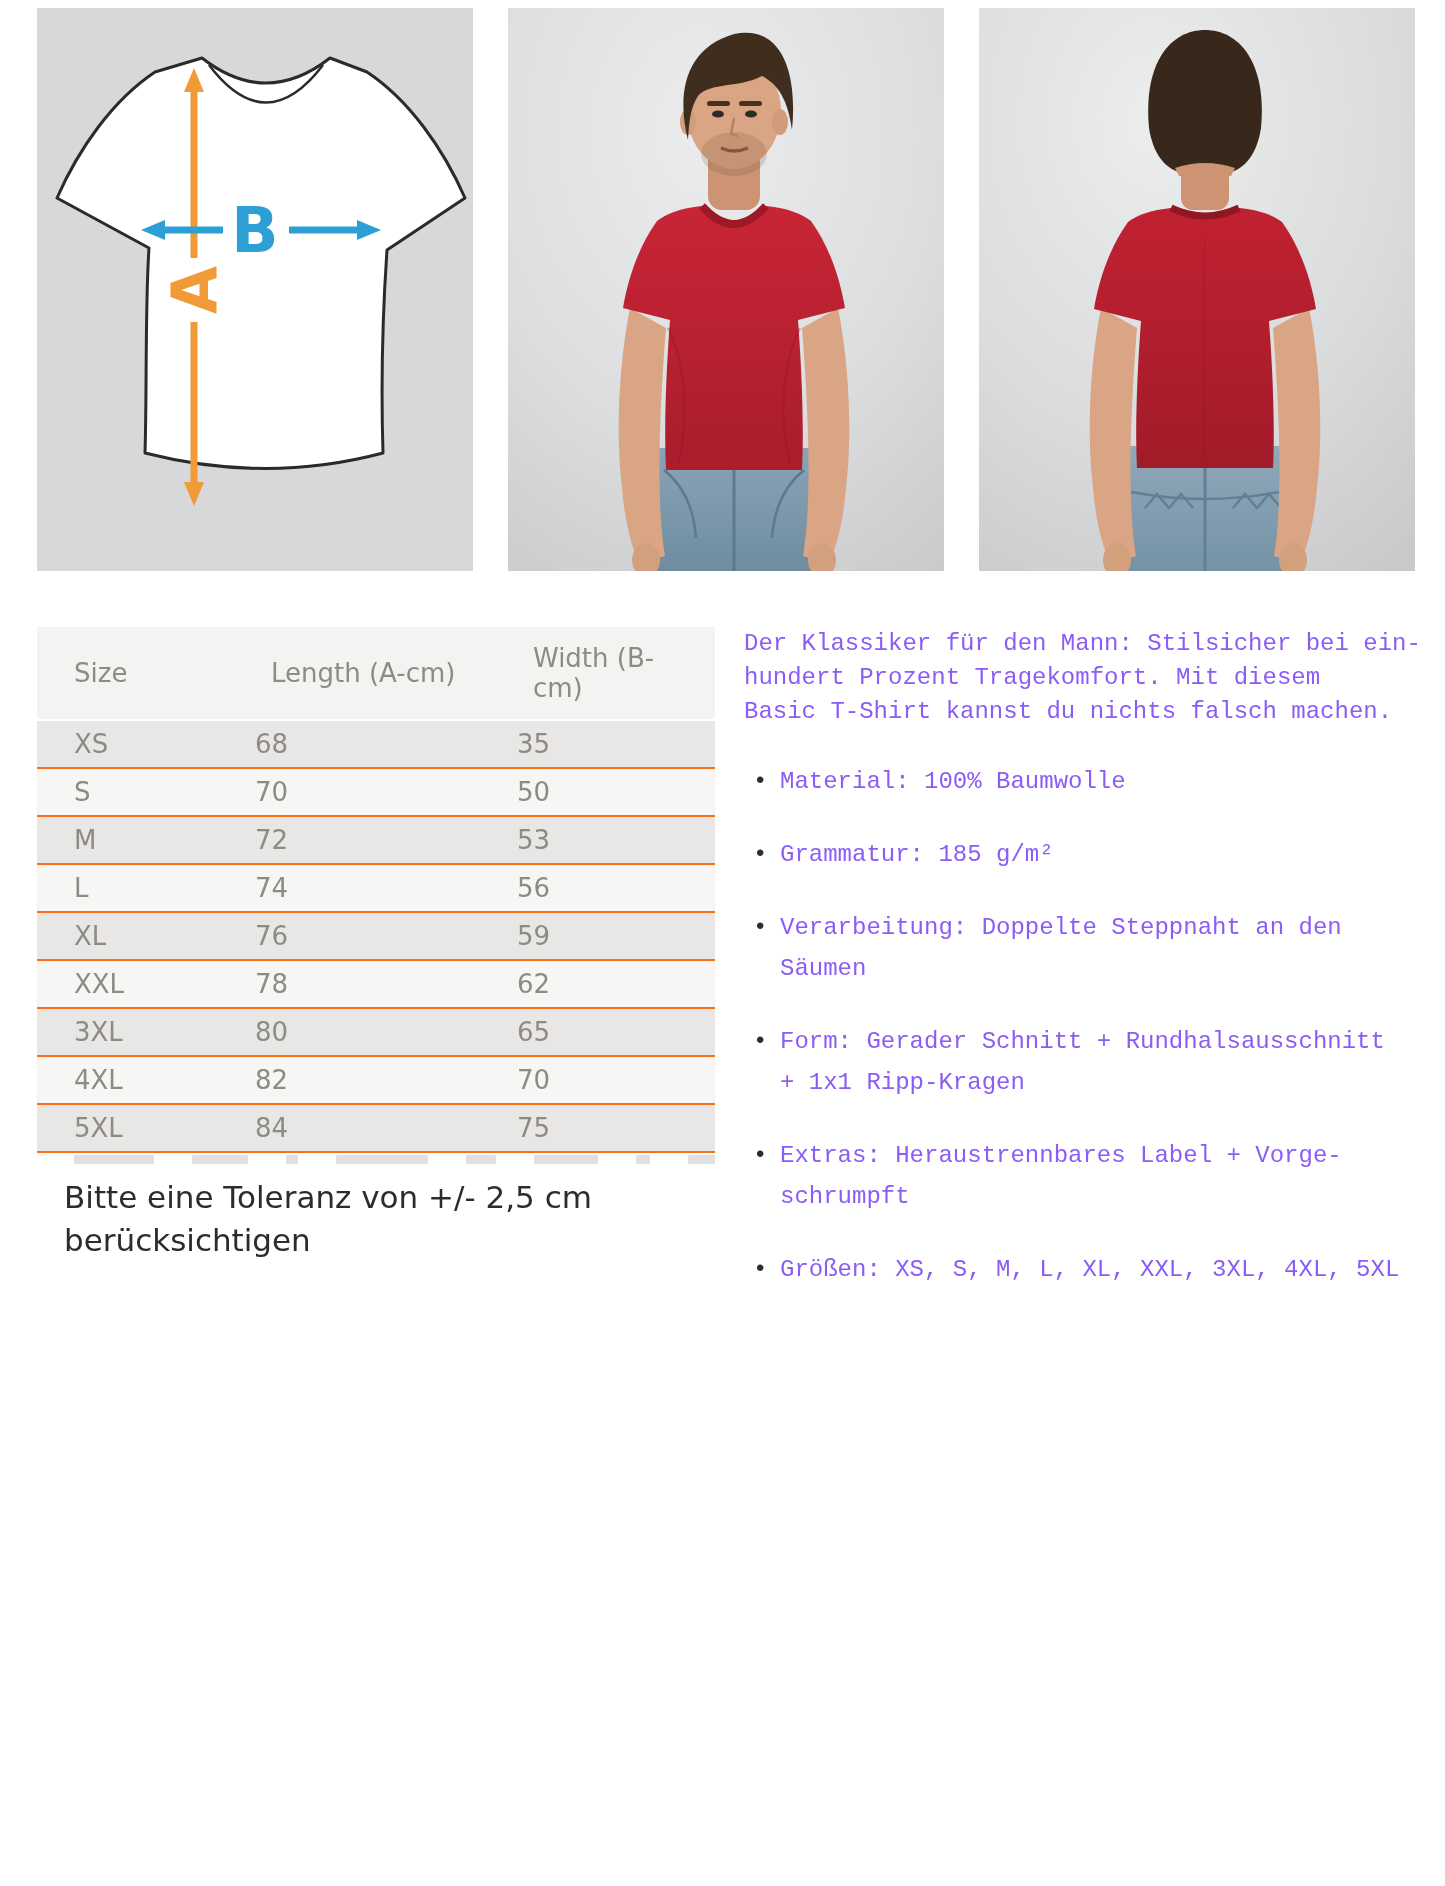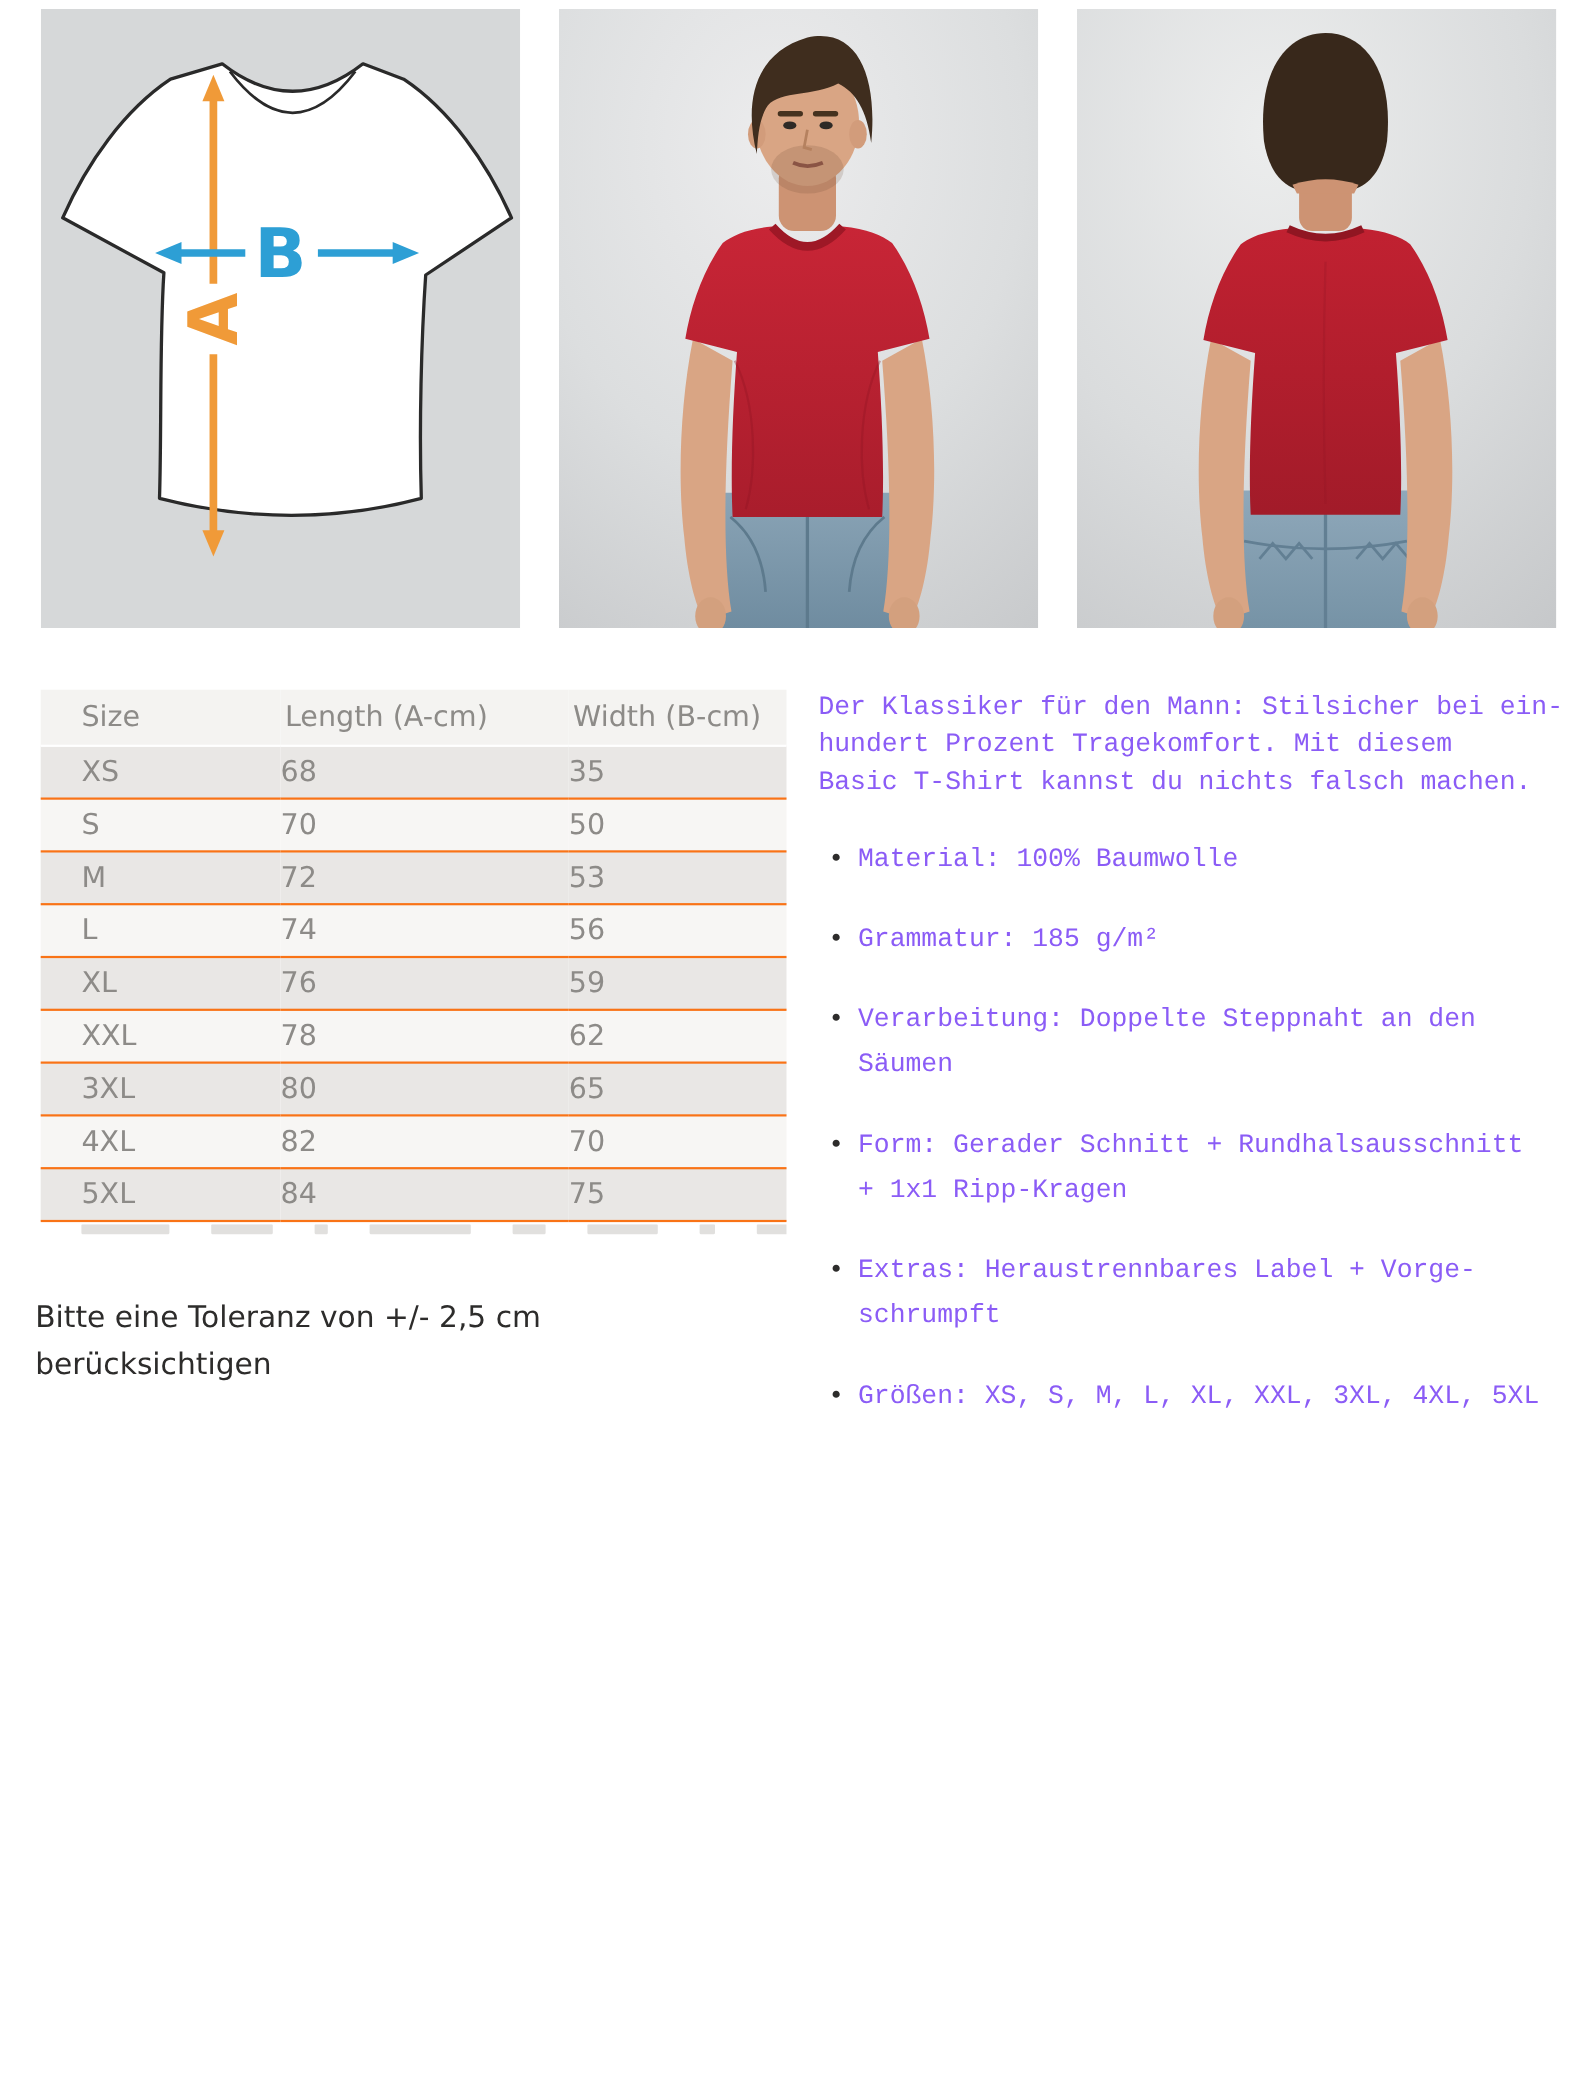--- a/index.html
+++ b/index.html
@@ -17,21 +17,21 @@
   .panel svg { display:block; width:436px; height:563px; }
 
   
   .content-row { position:absolute; left:37px; top:627px; display:flex; align-items:flex-start; }
 
   .size-table-wrap { width:678px; }
   table.sizes { border-collapse:collapse; width:678px; table-layout:fixed;
                 font-size:26px; color:#8d8b88; }
   table.sizes col.c1 { width:218px; } table.sizes col.c2 { width:262px; } table.sizes col.c3 { width:198px; }
   table.sizes th { background:#f4f3f1; font-weight:normal; text-align:left;
-                   height:51px; border-bottom:2px solid #fff; padding:4px;margin-left:28px; }
+                   height:51px; border-bottom:2px solid #fff; padding:16px;margin-left:28px; }
   table.sizes td { height:48px; border-bottom:2px solid #f97316; padding:0; }
   table.sizes th:first-child, table.sizes td:first-child { padding-left:37px; }
   table.sizes tbody tr:nth-child(odd)  td { background:#e9e7e5; }
   table.sizes tbody tr:nth-child(even) td { background:#f7f6f4; }
 
   .clipped-row { margin-top:2px; height:13px; overflow:hidden; display:flex;
                  align-items:flex-start; gap:38px; padding-left:37px; opacity:.55; }
   .clipped-row span { height:9px; background:#c9c7c4; border-radius:1px; flex:0 0 auto; }
   .clipped-row span:nth-child(1){width:80px;} .clipped-row span:nth-child(2){width:56px;}
   .clipped-row span:nth-child(3){width:12px;} .clipped-row span:nth-child(4){width:92px;}
@@ -40,22 +40,22 @@
 
   .description { margin-left:29px; width:700px; color:#8b5cf6; font-size:24px;font-family:Liberation Mono, monospace; }
   .description .intro { margin:0 0 28px 0; line-height:34px; white-space:pre-line; }
   ul.features { list-style:none; margin:0; padding:0; }
   ul.features li { position:relative; padding-left:36px; line-height:41px;
                    white-space:pre-line;margin-top:32px; }
   ul.features li::before { content:"\2022"; position:absolute; left:9px; top:0;
                    font-size:24px; color:#2d2c2b; }
 
   
-  .footnote { position:absolute; left:32px; top:1176px; width:640px;
-              font-size:27px; color:#2d2c2b; line-height:43px; }
+  .footnote { position:absolute; left:64px; top:1176px; width:640px;
+              font-size:31px; color:#2d2c2b; line-height:43px; }
   .footnote p { margin:0; }
   .footnote .model { white-space:pre-line; }
   .footnote strong { font-weight:bold; }
 </style>
 </head>
 <body>
 
 <div class="page">
 
   <div class="panels">

